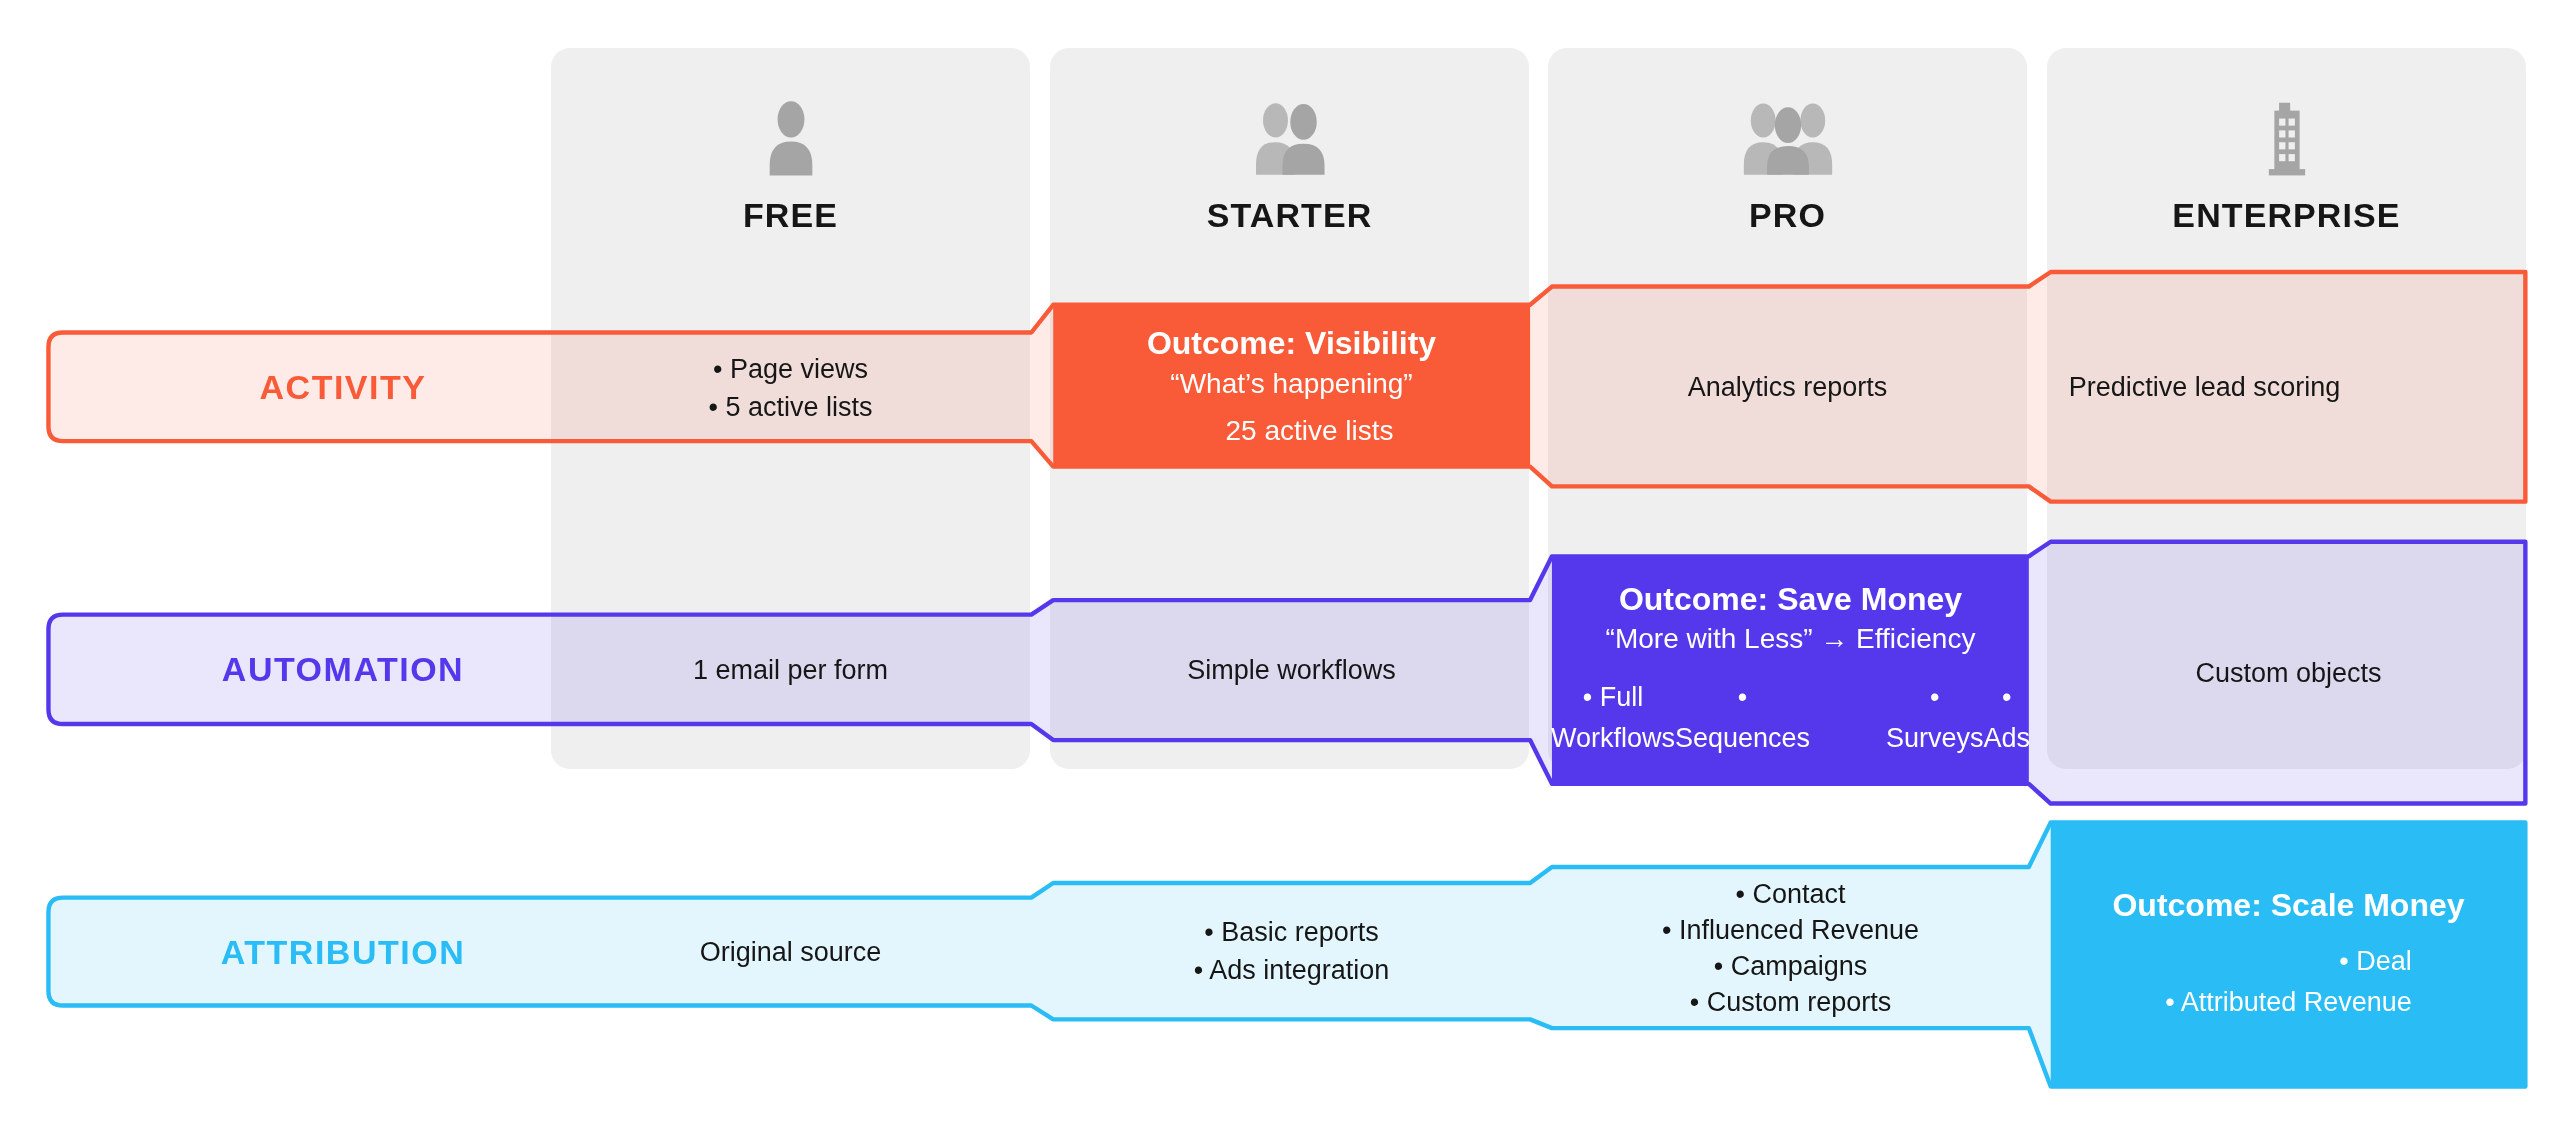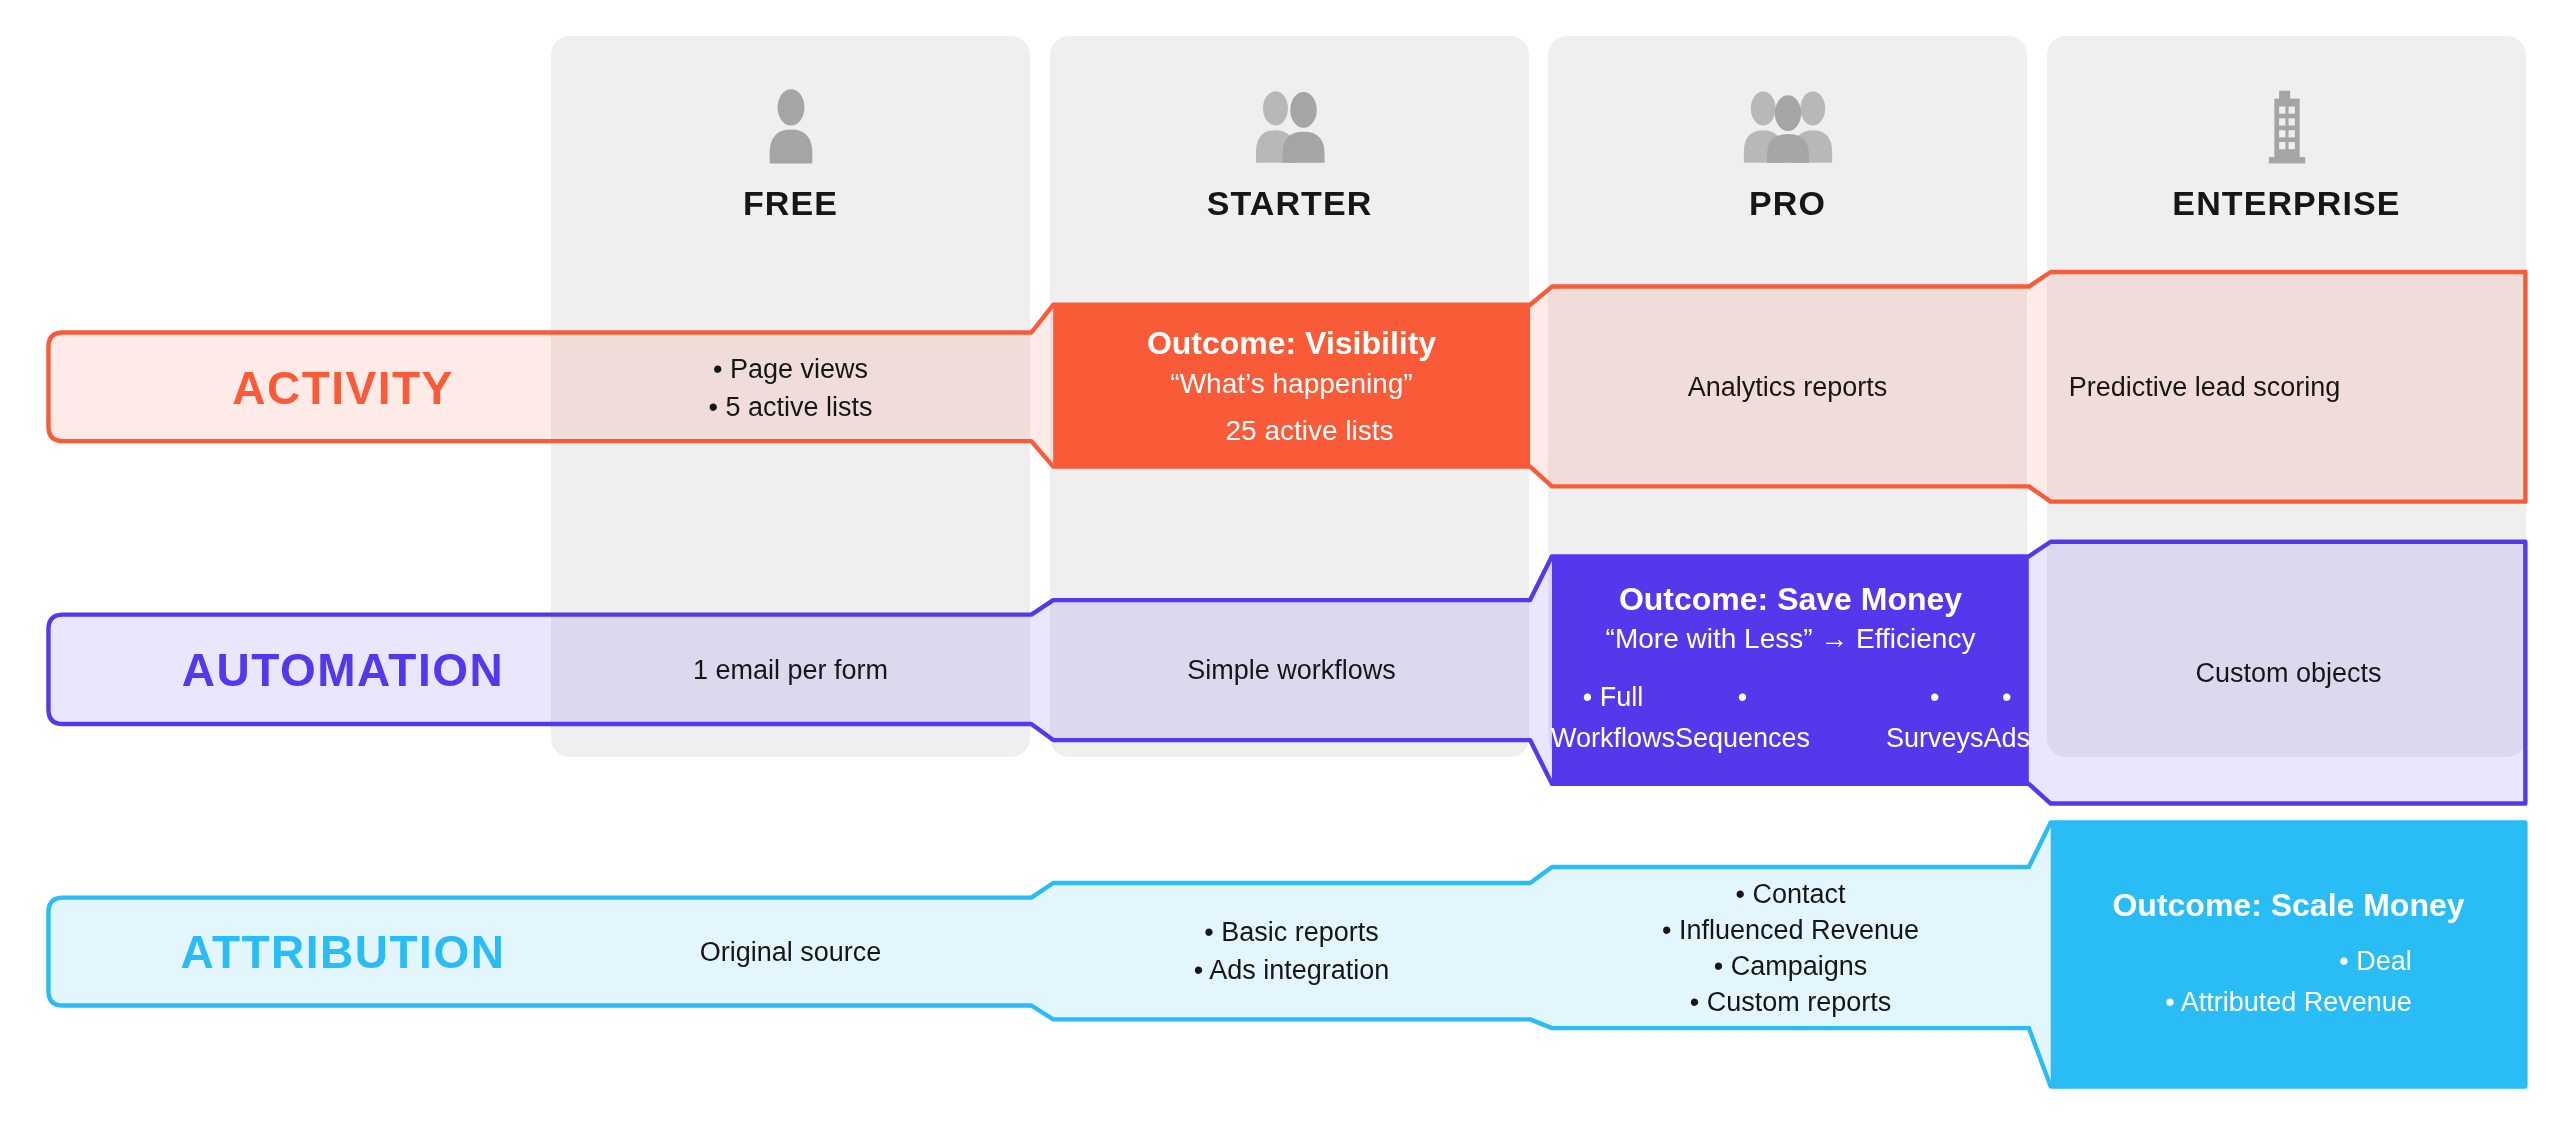--- a/index.html
+++ b/index.html
@@ -1,28 +1,28 @@
 <!DOCTYPE html>
 <html style="font-size:11.7px"><head>
 <meta charset="utf-8">
 <style>
   html,body{margin:0;padding:0;background:#fff;}
   #stage{
     position:relative;width:2576px;height:1128px;overflow:hidden;background:#ffffff;
     font-family:"Liberation Sans",sans-serif;color:#161616;
   }
   .col{
-    position:absolute;top:36px;width:479px;height:721px;background:#EFEFEF;
+    position:absolute;top:48px;width:479px;height:721px;background:#EFEFEF;
     border-radius:19px;display:flex;flex-direction:column;align-items:center;text-align:right;
   }
   .col .icon{margin-top:50px;height:79px;display:flex;align-items:flex-end;justify-content:center;}
   .col .hdr{margin-top:19px;font-size:34px;font-weight:bold;letter-spacing:1.1px;color:#161616;}
   #bands{position:absolute;left:0;top:0;z-index:2;pointer-events:none;}
   .txt{position:absolute;z-index:3;display:flex;flex-direction:column;align-items:center;justify-content:center;text-align:center;}
-  .rowlabel{font-size:46px;font-weight:800;letter-spacing:1.5px;text-align:center;}
+  .rowlabel{font-size:34px;font-weight:800;letter-spacing:1.5px;text-align:center;}
   .rowlabel.activity{color:#F95B38;}
   .rowlabel.automation{color:#5538EC;}
   .rowlabel.attribution{color:#29BCF5;}
   .cellline{font-size:27px;line-height:38px;color:#161616;}
   .onsolid{color:#ffffff;}
   .blocktitle{font-size:32px;font-weight:bold;color:#fff;}
   .blockquote{font-size:28px;color:#fff;margin-top:5.8px;}
   .blocknote{font-size:28px;color:#fff;margin-top:19px;margin-left:36px;}
   .bulletcols{display:flex;flex-direction:row;gap:76px;margin-top:22px;}
   .bulletcol{display:flex;flex-direction:row;align-items:flex-start;}

